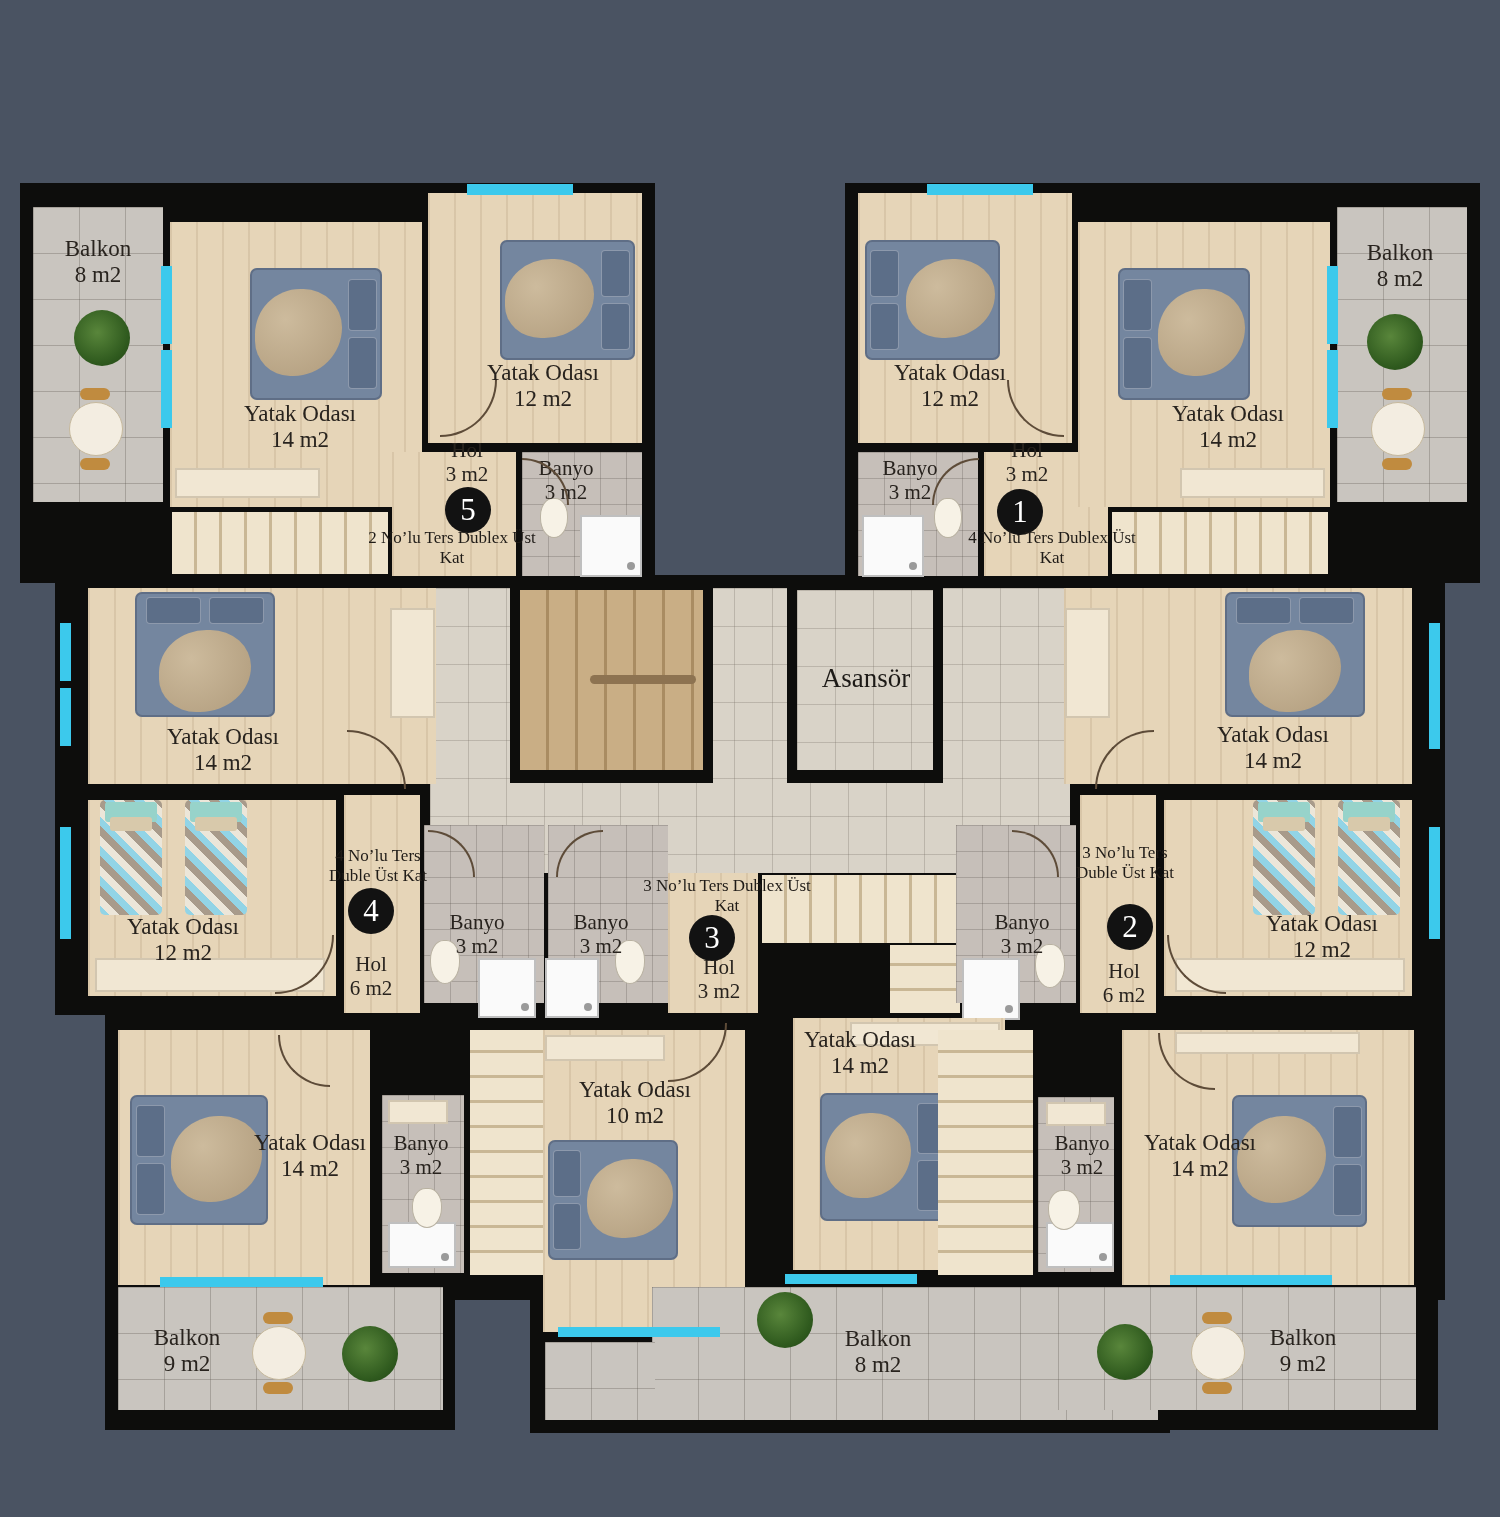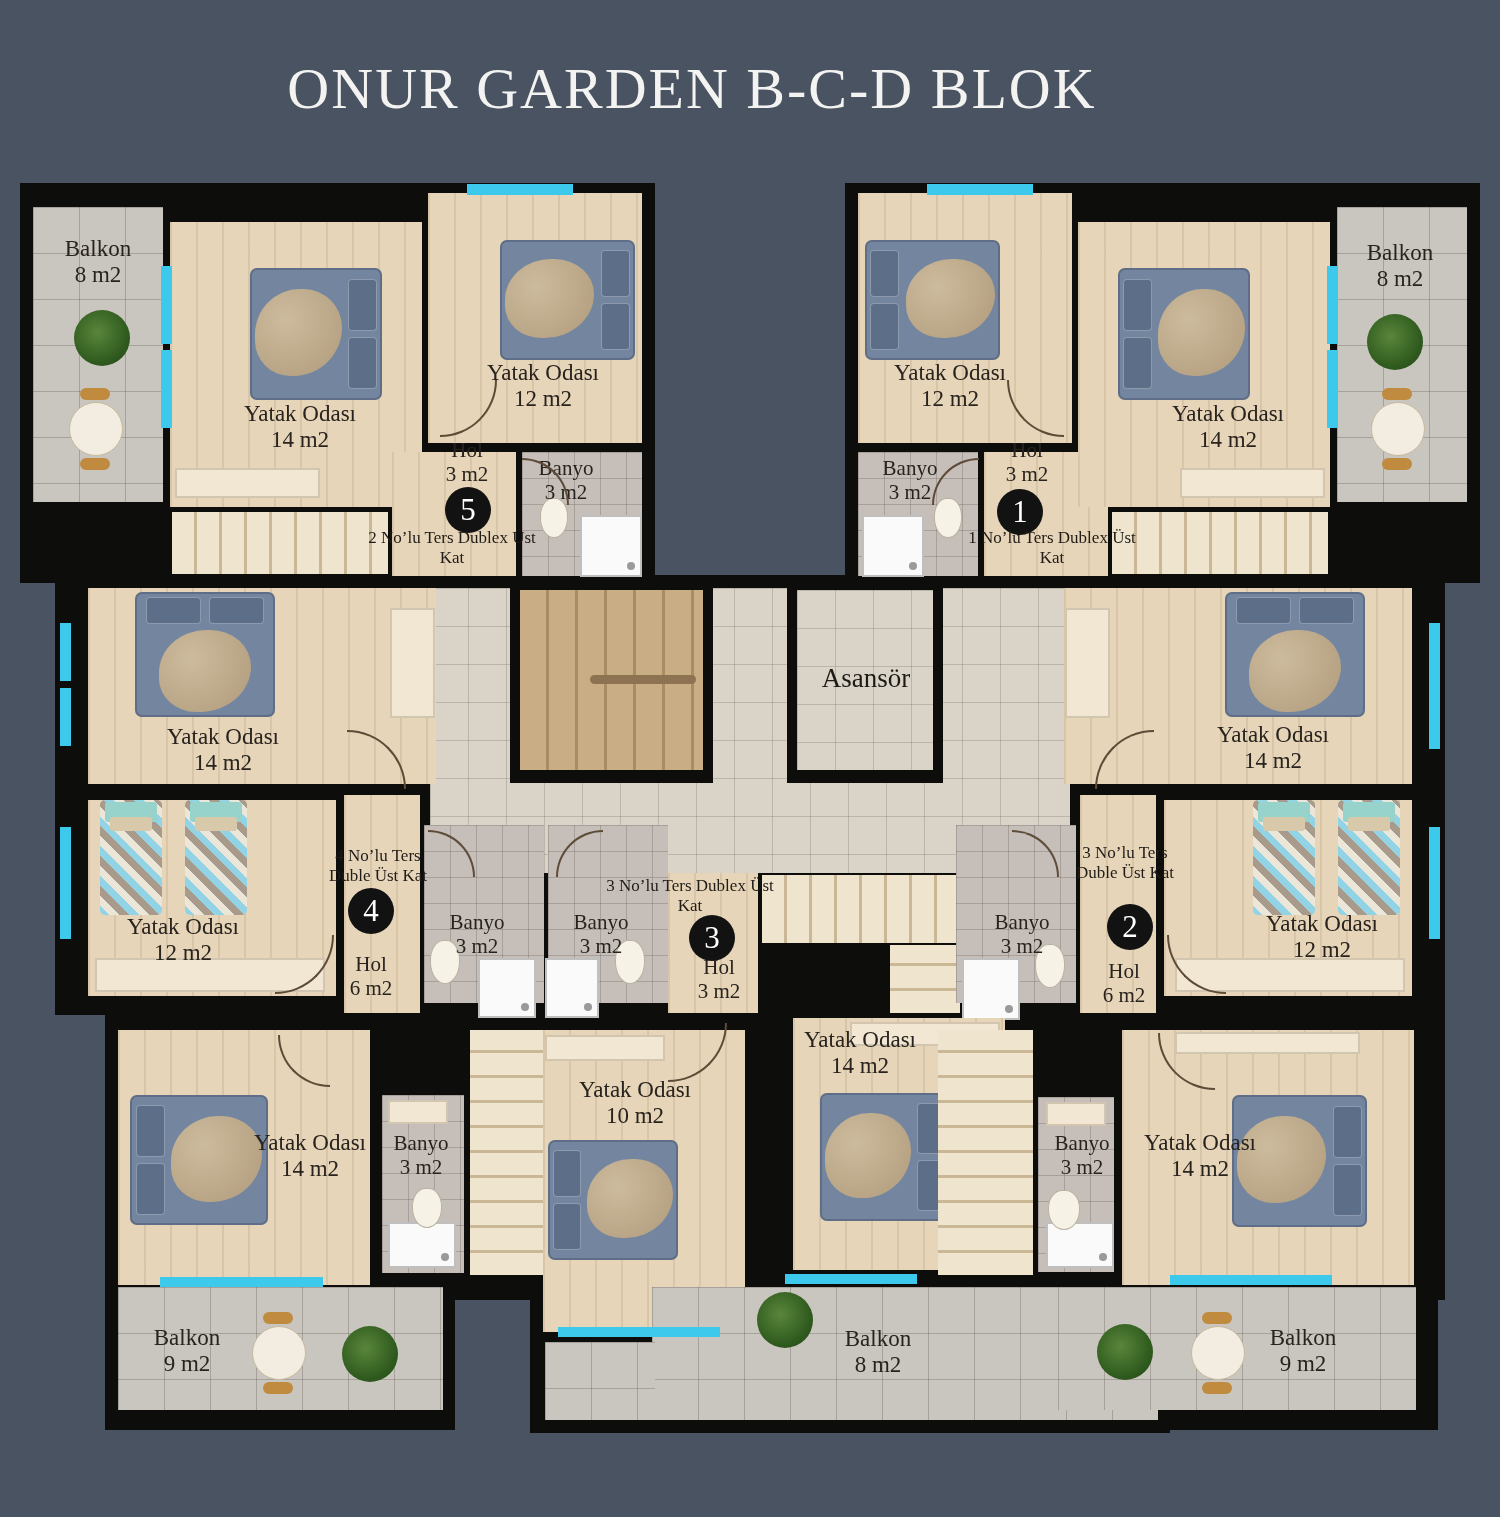--- a/index.html
+++ b/index.html
@@ -59,21 +59,20 @@
          color:#f3f3f1;font-size:58px;letter-spacing:2px;white-space:nowrap;}
   .planname{position:absolute;left:1220px;top:1471px;transform:translate(-50%,-50%);
          color:#f3f3f1;font-size:40px;letter-spacing:1px;white-space:nowrap;}
   .elabel{position:absolute;transform:translate(-50%,-50%);font-size:27px;color:#1d1a17;}
 </style>
 </head>
 <body>
 
 <div class="page">
 
-  <div class="title">ONUR GARDEN B-C-D BLOK</div>
 
   <div class="wall" style="left:20px;top:183px;width:635px;height:400px"></div>
   <div class="wall" style="left:845px;top:183px;width:635px;height:400px"></div>
   <div class="wall" style="left:55px;top:575px;width:1390px;height:440px"></div>
   <div class="wall" style="left:105px;top:1000px;width:475px;height:300px"></div>
   <div class="wall" style="left:530px;top:1000px;width:480px;height:350px"></div>
   <div class="wall" style="left:920px;top:1000px;width:525px;height:300px"></div>
   <div class="wall" style="left:105px;top:1270px;width:350px;height:160px"></div>
   <div class="wall" style="left:530px;top:1258px;width:640px;height:175px"></div>
   <div class="wall" style="left:1048px;top:1270px;width:390px;height:160px"></div>
@@ -161,21 +160,21 @@
   </div>
   <div class="rlabel hlabel" style="left:910px;top:481px">
     <div>Banyo</div>
       <div>3 m2</div>
   </div>
   <div class="rlabel hlabel" style="left:1027px;top:463px">
     <div>Hol</div>
       <div>3 m2</div>
   </div>
   <div class="badge" style="left:1020px;top:512px">1</div>
-  <div class="note" style="left:1052px;top:548px;width:185px">1 No’lu Ters Dublex Üst Kat</div>
+  <div class="note" style="left:1052px;top:548px;width:185px">4 No’lu Ters Dublex Üst Kat</div>
 
   <div class="tile" style="left:430px;top:588px;width:640px;height:285px"></div>
   <div class="wall" style="left:510px;top:583px;width:203px;height:200px"></div>
   <div class="winder" style="left:520px;top:590px;width:183px;height:180px">
     <div class="rail" style="left:38%;top:47%;width:58%;height:9px"></div>
   </div>
   <div class="wall" style="left:787px;top:583px;width:156px;height:200px"></div>
   <div class="tile" style="left:797px;top:590px;width:136px;height:180px"></div>
   <div class="elabel" style="left:866px;top:678px">Asansör</div>
 
@@ -223,21 +222,21 @@
   <div class="bath" style="left:548px;top:825px;width:120px;height:178px"></div>
   <div class="wood" style="left:668px;top:873px;width:90px;height:140px"></div>
   <div class="stairsH" style="left:762px;top:875px;width:198px;height:68px"></div>
   <div class="stairsV" style="left:890px;top:945px;width:70px;height:68px"></div>
   <div class="shower" style="left:545px;top:958px;width:50px;height:56px"></div>
   <div class="toilet" style="left:615px;top:940px;width:28px;height:42px"></div>
   <div class="rlabel hlabel" style="left:601px;top:935px">
     <div>Banyo</div>
       <div>3 m2</div>
   </div>
-  <div class="note" style="left:690px;top:896px;width:195px">3 No’lu Ters Dublex Üst Kat</div>
+  <div class="note" style="left:727px;top:896px;width:195px">3 No’lu Ters Dublex Üst Kat</div>
   <div class="badge" style="left:712px;top:938px">3</div>
   <div class="rlabel hlabel" style="left:719px;top:980px">
     <div>Hol</div>
       <div>3 m2</div>
   </div>
 
   <div class="wood" style="left:1064px;top:588px;width:348px;height:196px"></div>
   <div class="wood" style="left:1164px;top:800px;width:248px;height:196px"></div>
   <div class="wood" style="left:1080px;top:795px;width:76px;height:218px"></div>
   <div class="bath" style="left:956px;top:825px;width:120px;height:178px"></div>

